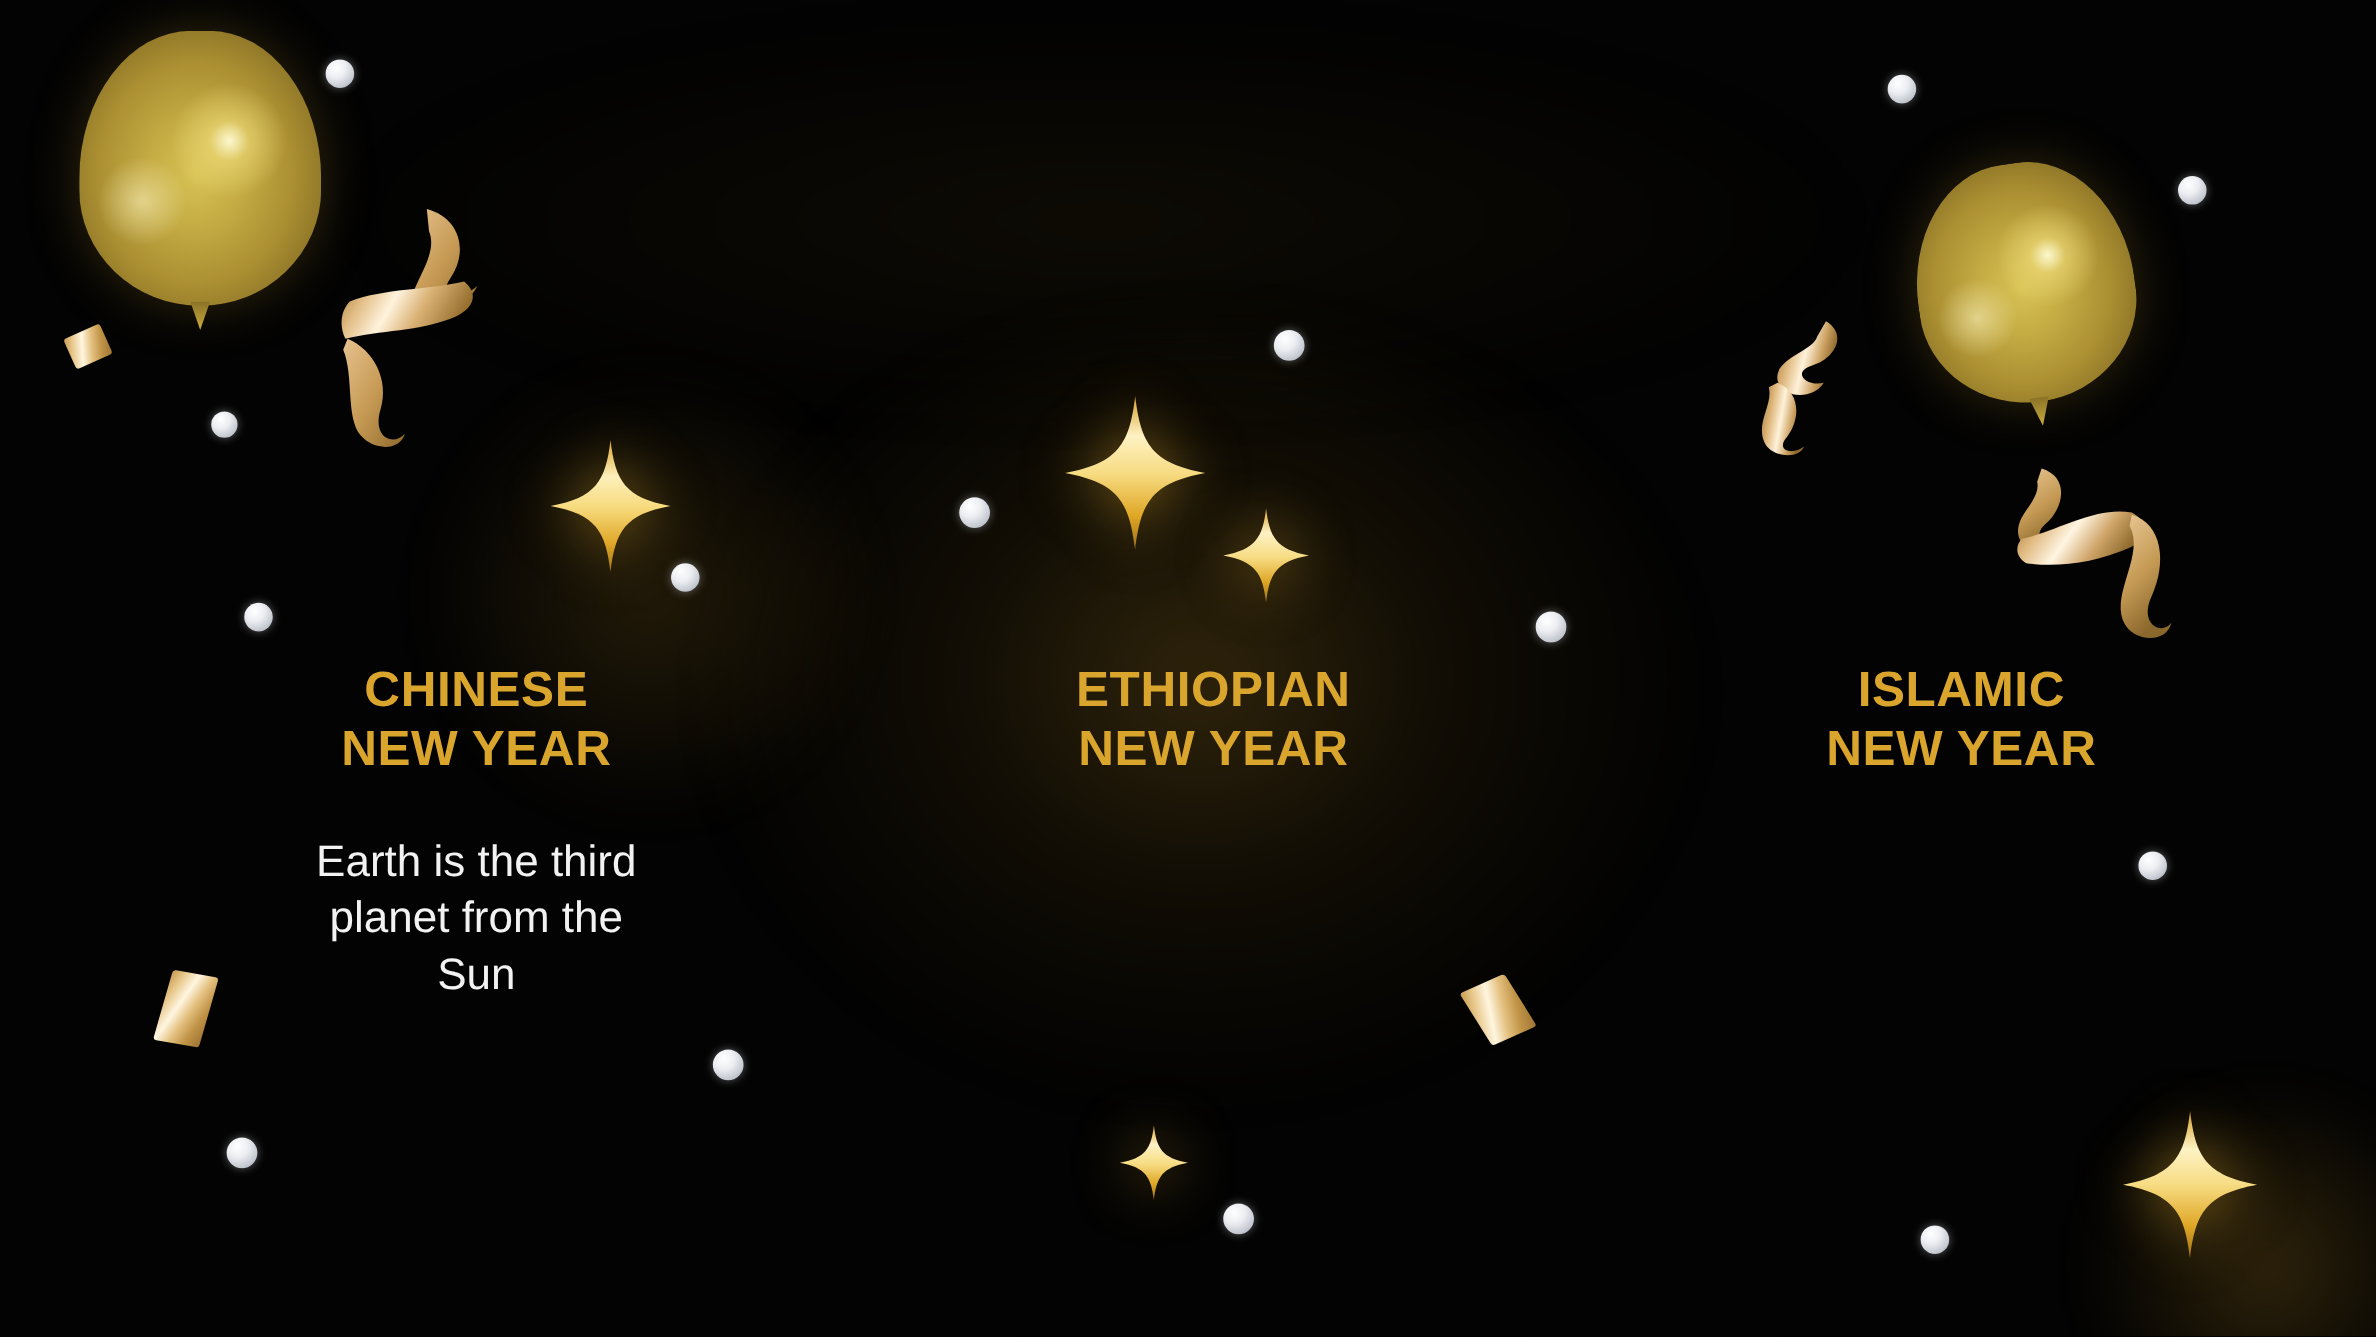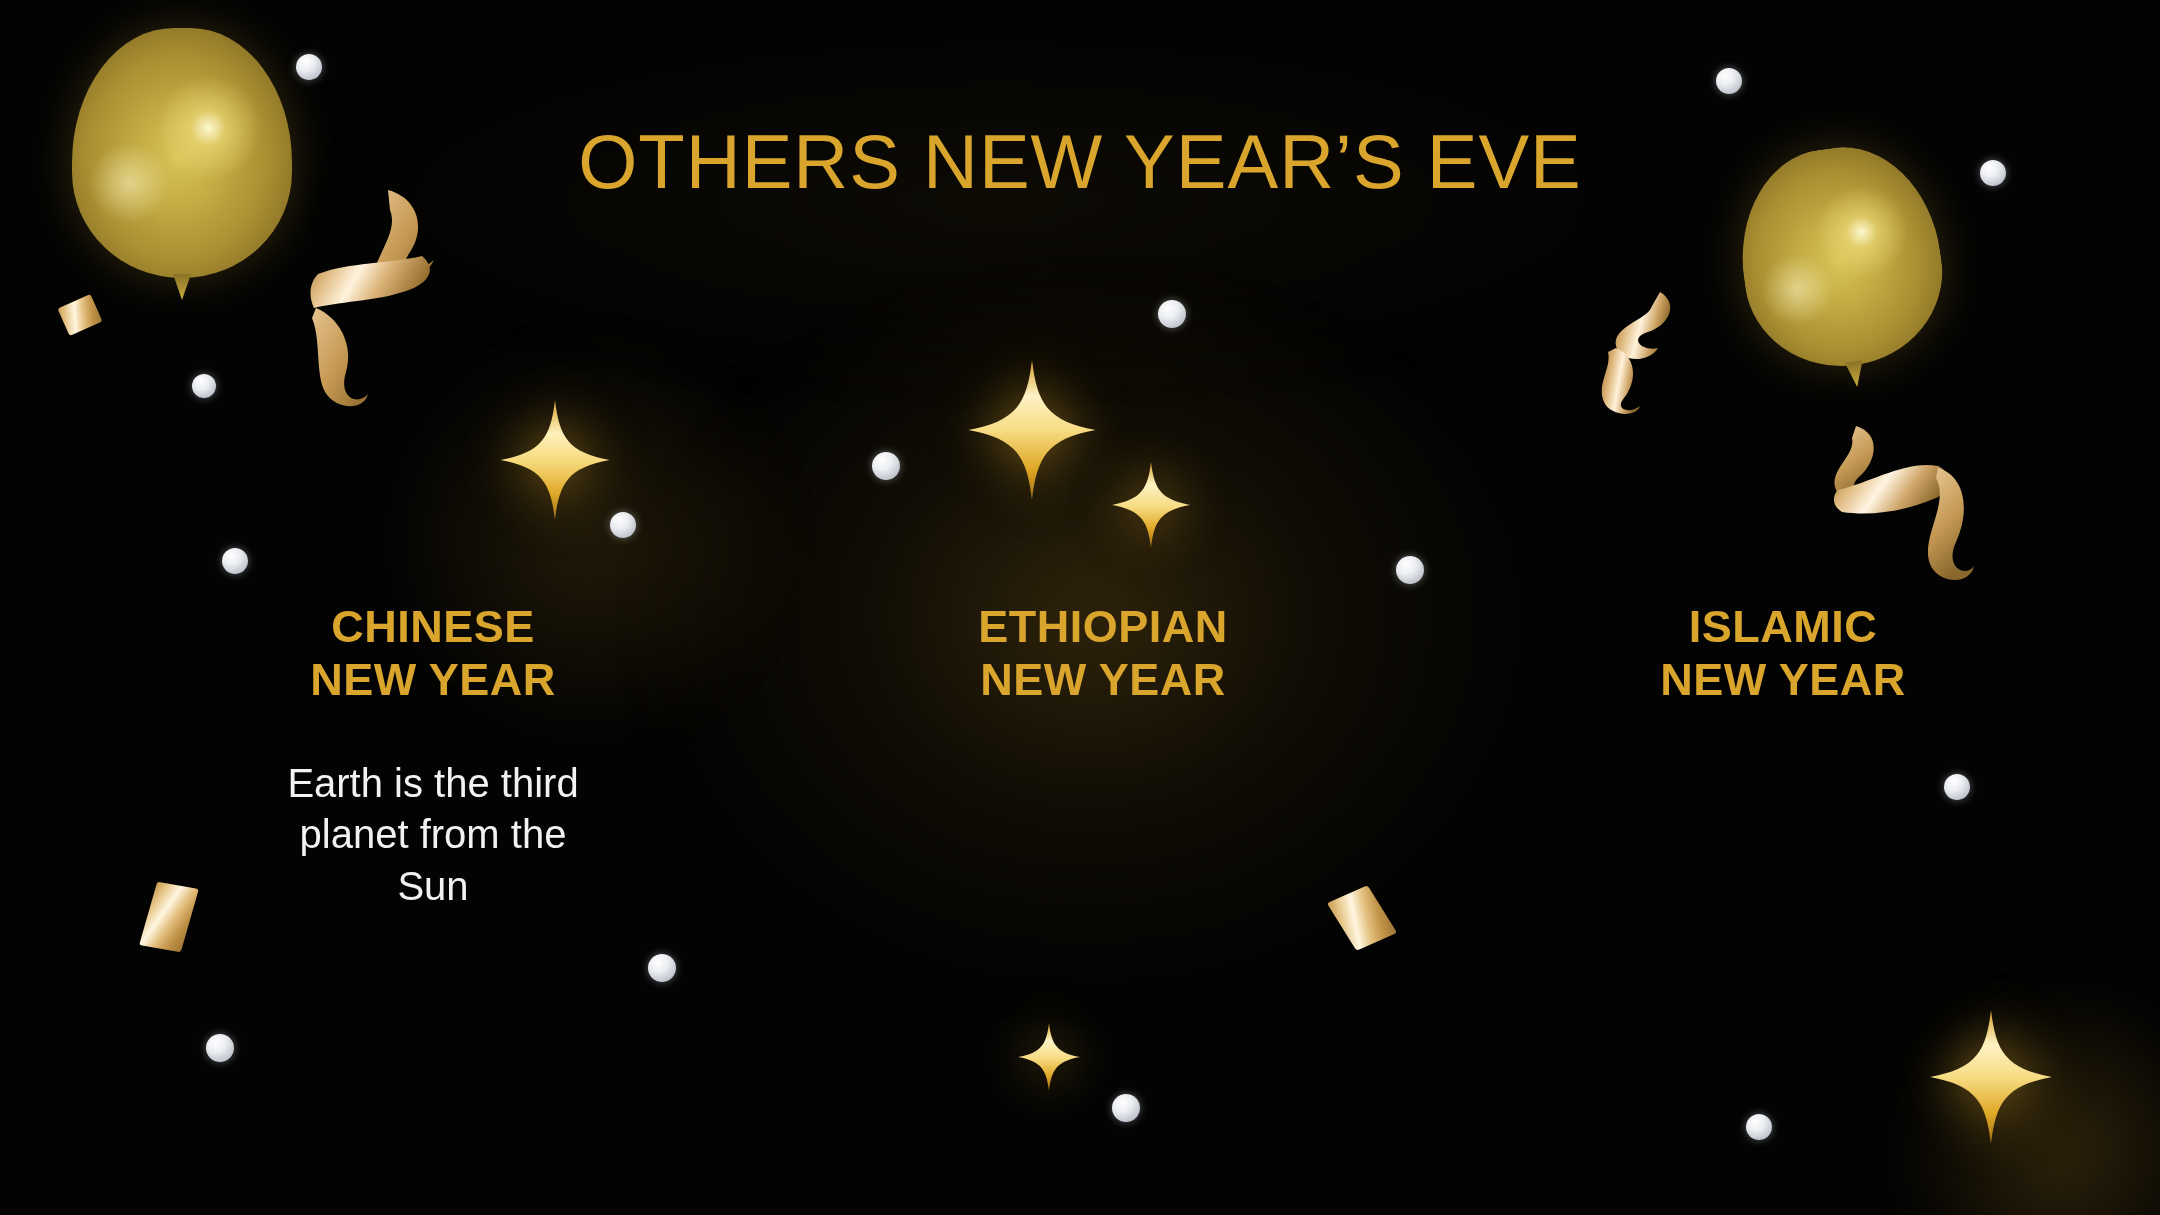--- a/index.html
+++ b/index.html
@@ -284,21 +284,20 @@
   <div class="dot" style="left:1158px; top:300px; width:28px; height:28px;"></div>
   <div class="dot" style="left:1396px; top:556px; width:28px; height:28px;"></div>
   <div class="dot" style="left:1716px; top:68px;  width:26px; height:26px;"></div>
   <div class="dot" style="left:1980px; top:160px; width:26px; height:26px;"></div>
   <div class="dot" style="left:1944px; top:774px; width:26px; height:26px;"></div>
   <div class="dot" style="left:648px;  top:954px; width:28px; height:28px;"></div>
   <div class="dot" style="left:206px; top:1034px; width:28px; height:28px;"></div>
   <div class="dot" style="left:1112px; top:1094px; width:28px; height:28px;"></div>
   <div class="dot" style="left:1746px; top:1114px; width:26px; height:26px;"></div>
 
-  <h1 id="title">OTHERS NEW YEAR’S EVE</h1>
 
   <div id="columns">
 
     <div class="col col-1">
       <div class="col-heading">CHINESE
 NEW YEAR</div>
       <div class="col-body">Earth is the third planet from the Sun</div>
     </div>
 
     <div class="col col-2">

